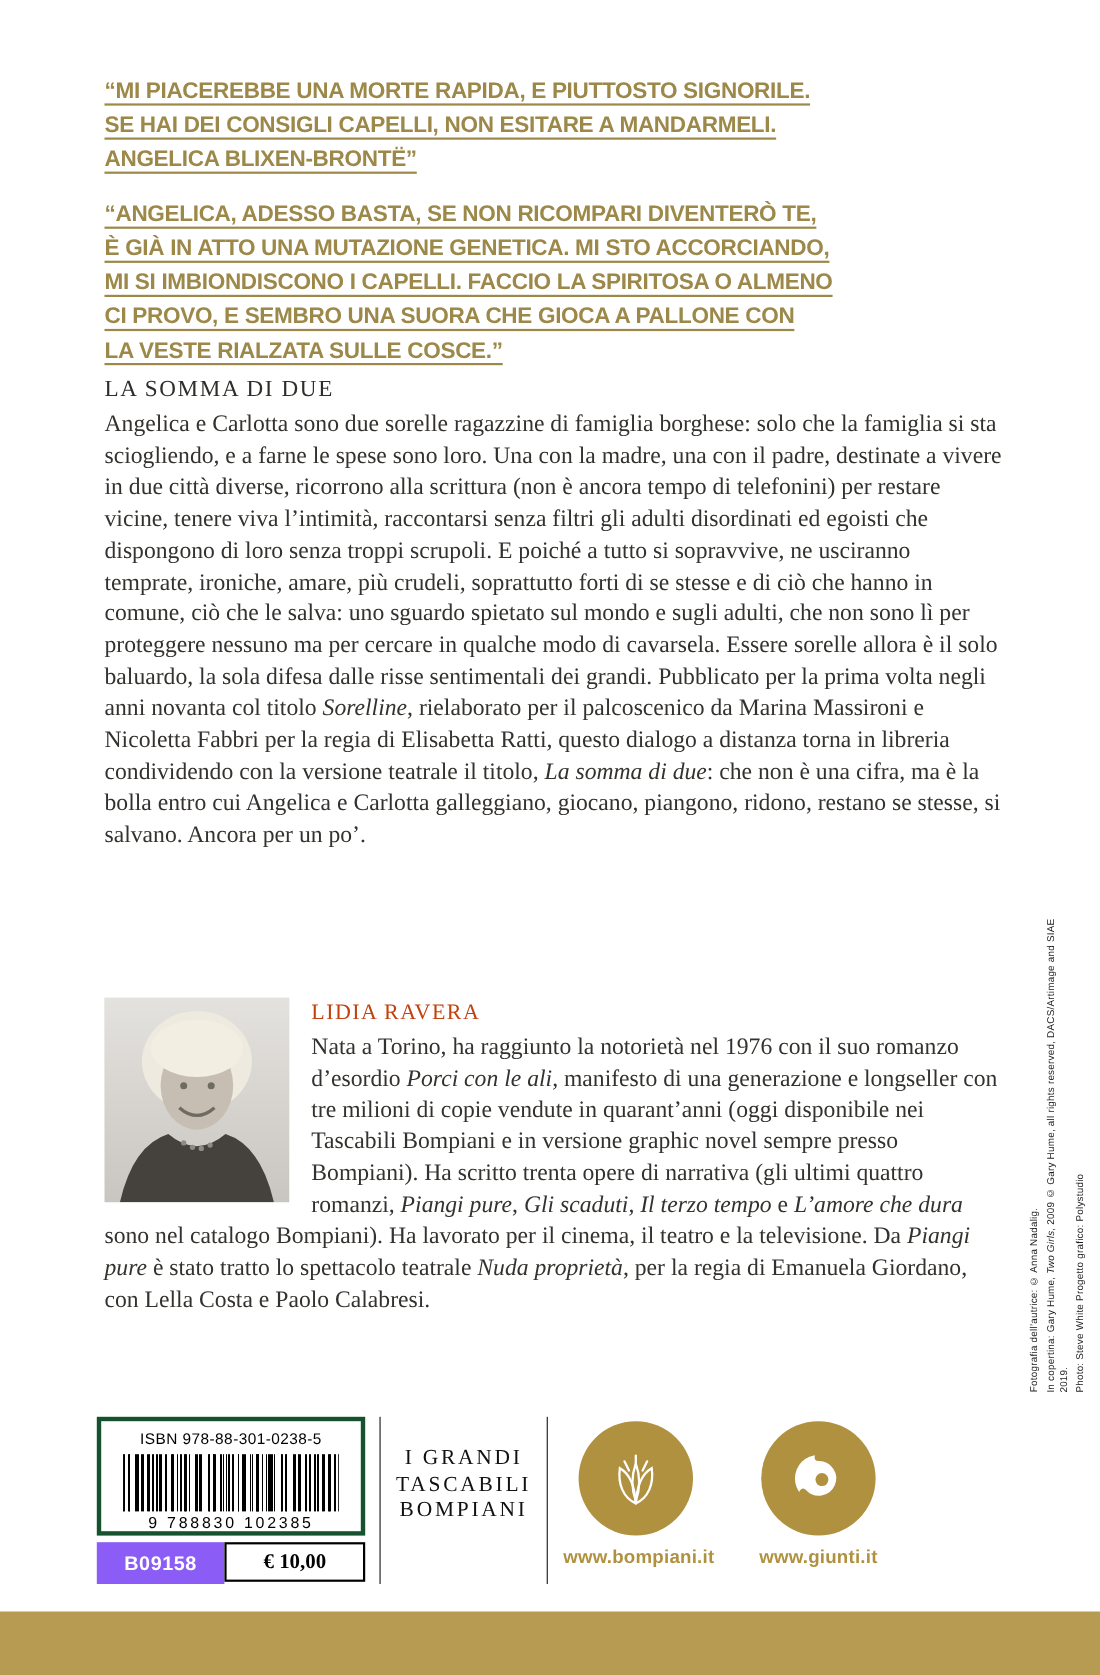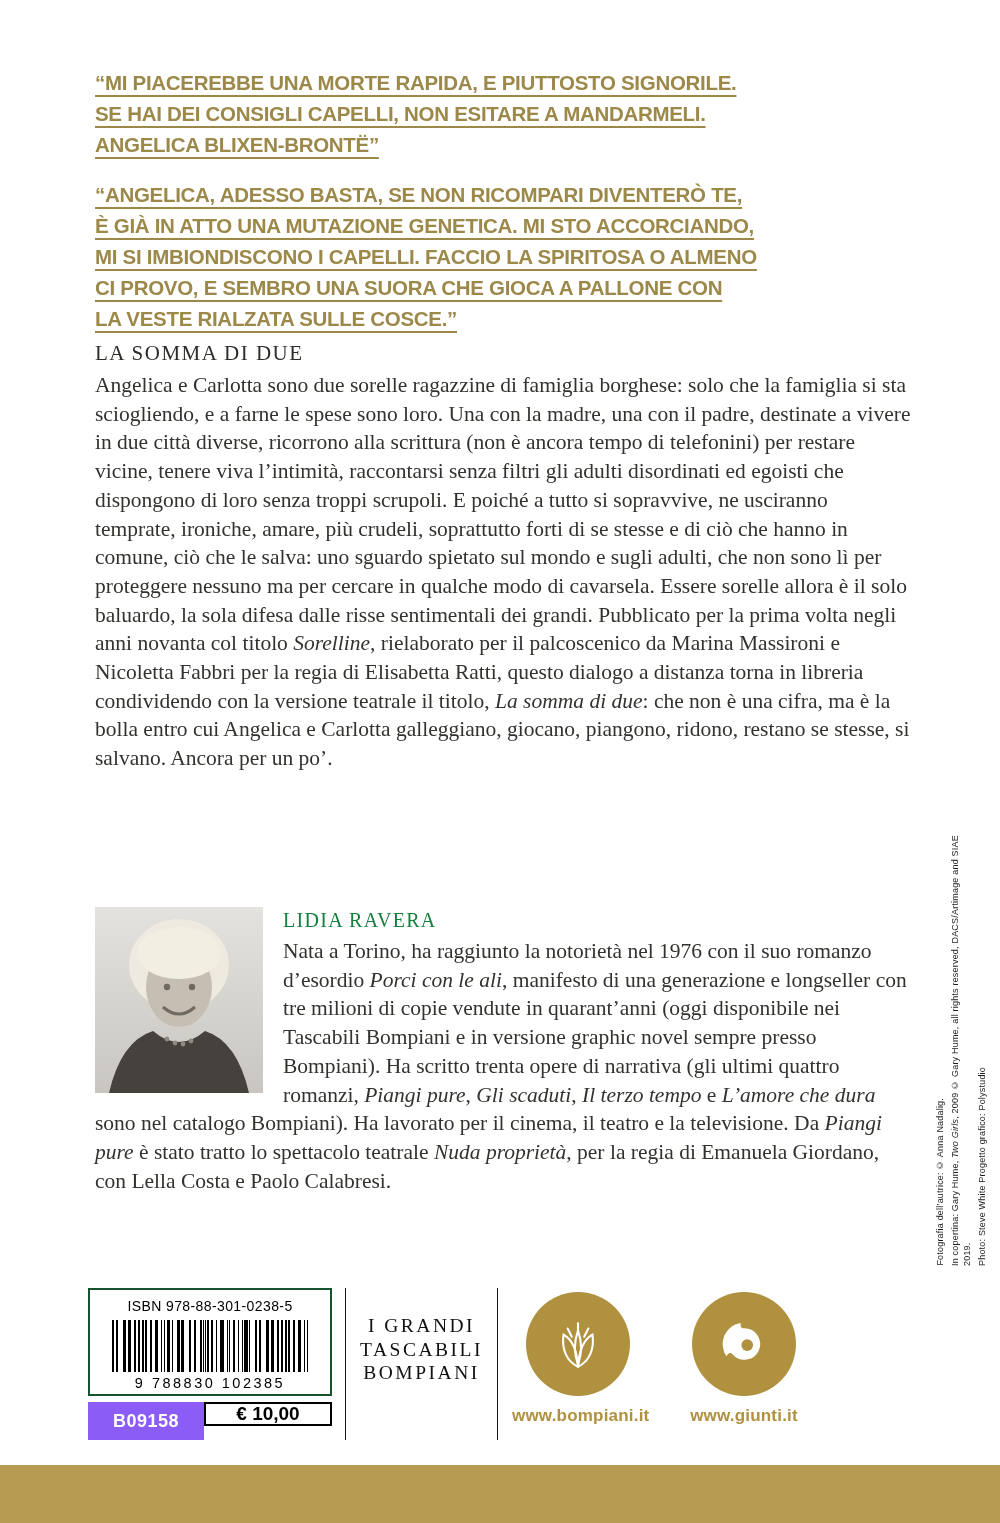--- a/index.html
+++ b/index.html
@@ -44,21 +44,21 @@
   }
   .body-text i{font-style:italic;}
 
   
   .author-zone{position:absolute;left:95px;top:903px;width:818px;}
   .author-photo{
     float:left;width:168px;height:186px;margin:4px 20px 6px 0;
     background:#dcdcdc;
   }
   .author-name{
-    font-size:20px;letter-spacing:1.3px;color:#15803d;
+    font-size:20px;letter-spacing:1.3px;color:#c2410c;
     padding-top:6px;margin-bottom:5px;
   }
 
   
   .credits-zone{
     position:absolute;top:818px;right:12px;height:448px;
     display:flex;flex-direction:row;gap:3px;align-items:flex-end;
   }
   .credit-line{
     writing-mode:vertical-rl;
@@ -66,21 +66,21 @@
     font-family:"Liberation Sans", sans-serif;
     font-size:9px;letter-spacing:0.2px;color:#1c1c1c;
     line-height:12px;
   }
   .credit-line i{font-style:italic;}
 
   
   .footer-zone{position:absolute;left:88px;top:1288px;width:824px;height:160px;}
   .barcode-box{
     position:absolute;left:0;top:0;width:244px;height:108px;
-    border:2px solid #14532d;background:#fff;text-align:center;
+    border:4px solid #14532d;background:#fff;text-align:center;
     padding-top:8px;
   }
   .isbn-label{
     font-family:"Liberation Sans", sans-serif;
     font-size:14px;letter-spacing:0.4px;color:#000;
   }
   .barcode{
     width:196px;height:52px;margin:6px auto 0 auto;
     background-image:
       repeating-linear-gradient(90deg,#000 0 2px, rgba(0,0,0,0) 2px 5px, #000 5px 6px, rgba(0,0,0,0) 6px 11px),
@@ -91,23 +91,23 @@
     font-size:14.5px;letter-spacing:2.5px;color:#000;margin-top:3px;
   }
   .code-box{
     position:absolute;left:0;top:114px;width:116px;height:38px;
     background:#8b5cf6;color:#fff;
     font-family:"Liberation Sans", sans-serif;font-weight:700;font-size:18px;
     letter-spacing:0.5px;
     display:flex;align-items:center;justify-content:center;
   }
   .price-box{
-    position:absolute;left:116px;top:114px;width:128px;height:24px;
+    position:absolute;left:116px;top:114px;width:128px;height:36px;
     border:2px solid #000;background:#fff;color:#000;
-    font-family:Liberation Sans, sans-serif;font-weight:700;font-size:19px;
+    font-family:Liberation Serif, serif;font-weight:700;font-size:19px;
     display:flex;align-items:center;justify-content:center;
   }
   .vrule{position:absolute;top:0;width:1px;height:152px;background:#151515;}
   .vrule-1{left:257px;}
   .vrule-2{left:409px;}
   .series-block{
     position:absolute;left:258px;top:26px;width:151px;
     text-align:center;color:#111;
     font-size:19.5px;letter-spacing:2.5px;line-height:23.5px;
   }

